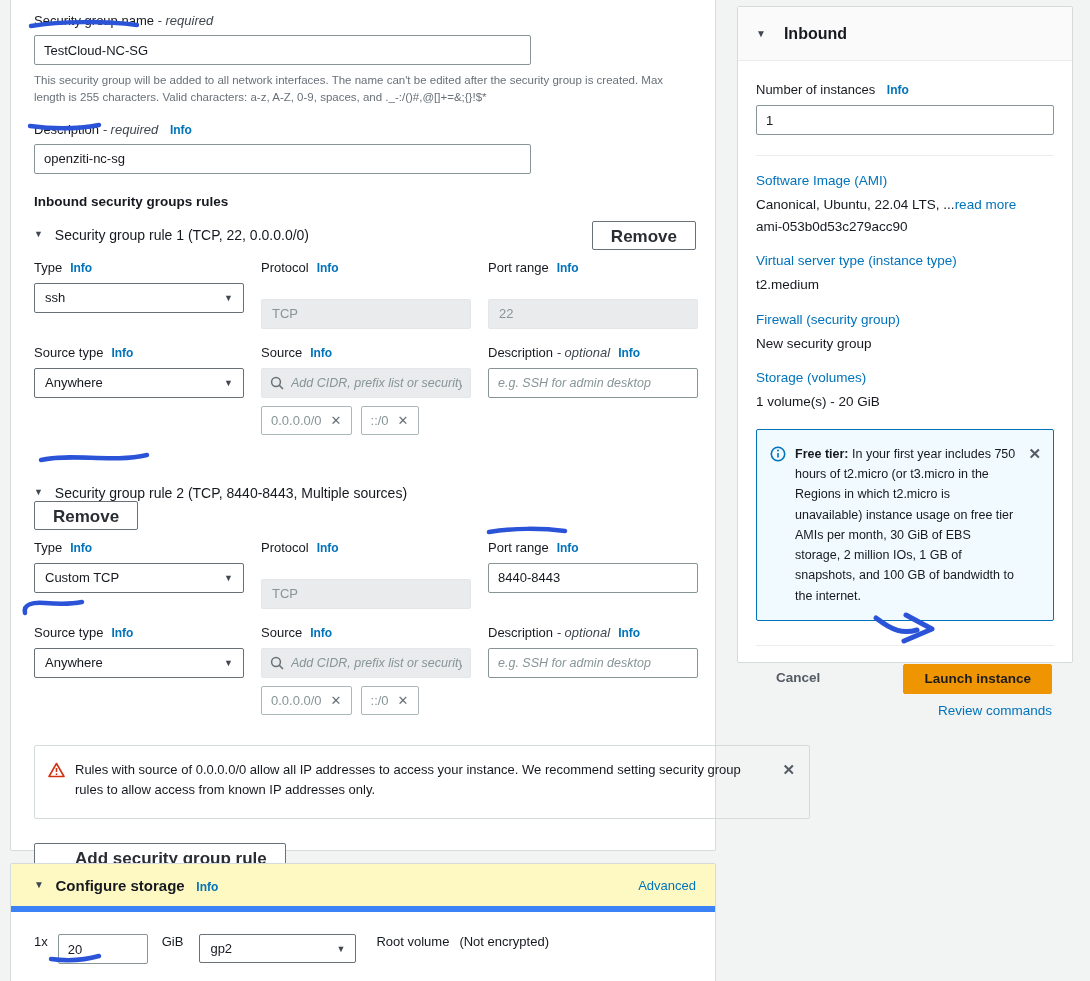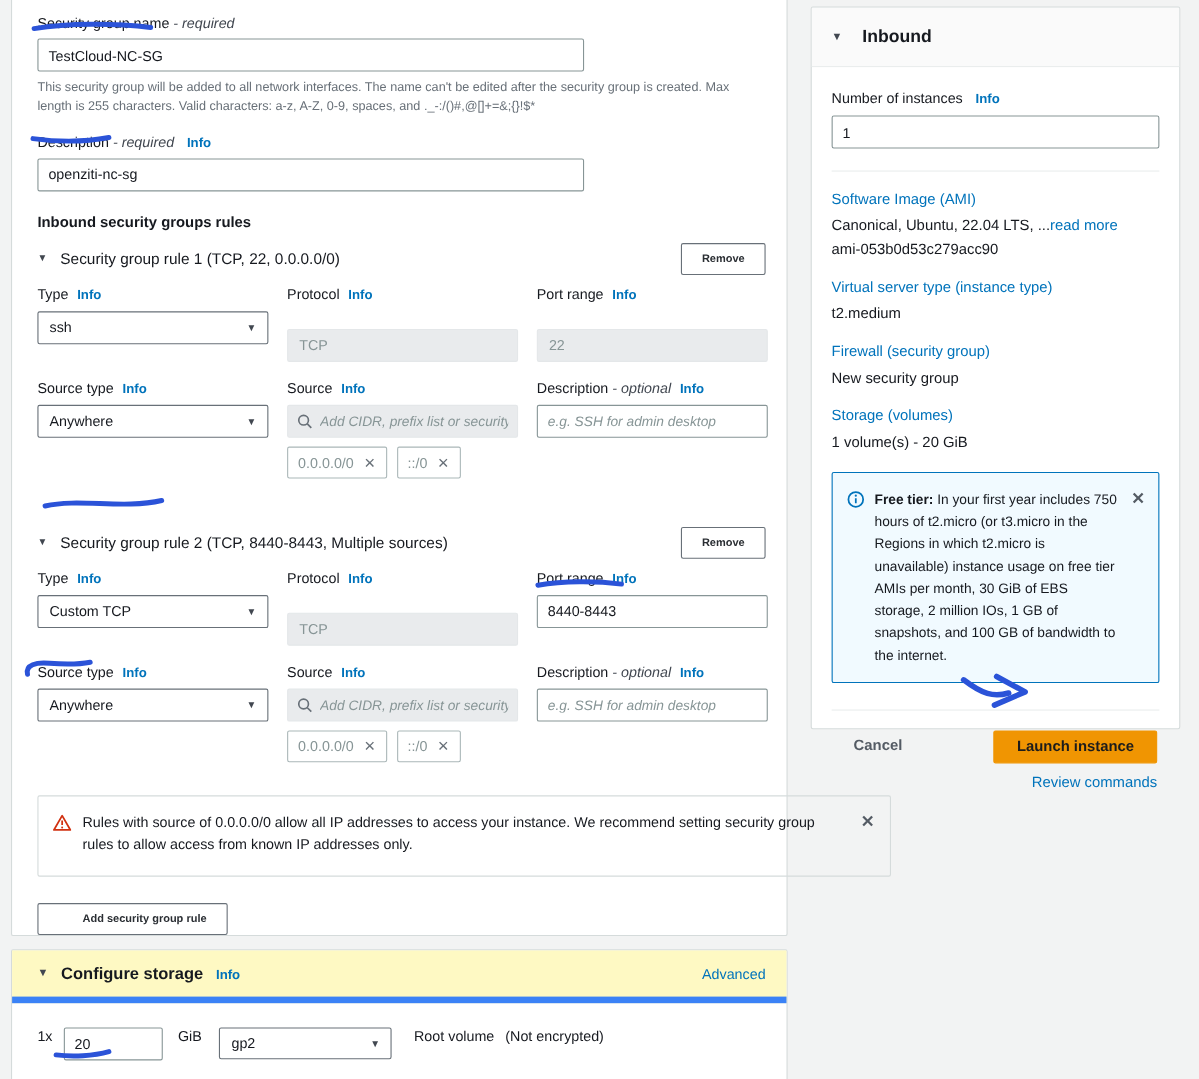--- a/index.html
+++ b/index.html
@@ -36,21 +36,21 @@
   input.text::placeholder { font-style:italic; color:#879596; }
   .w-main { width:497px; margin-top:7px; }
 
   .section-title { font-weight:700; font-size:13.5px; margin-top:20px; }
 
   .rule-head { display:flex; justify-content:space-between; align-items:flex-start; margin-top:12px; }
   .rule-title { font-size:14px; color:#16191f; padding-top:6px; }
   .caret { font-size:9px; color:#414750; display:inline-block; vertical-align:3px; margin-right:8px; }
   .btn-secondary {
     background:#fff; border:1px solid #687078; border-radius:2px; color:#2a2e33;
-    font-weight:700; font-size:10px; padding:5px 18px; height:29px; cursor:pointer;
+    font-weight:700; font-size:17px; padding:5px 18px; height:29px; cursor:pointer;
     font-family:"Liberation Sans", sans-serif;
   }
 
   .rule-grid { display:grid; grid-template-columns:210px 210px 210px; column-gap:17px; margin-top:10px; }
   .cell { }
   .cell .field-label { margin-bottom:6px; height:17px; white-space:nowrap; }
   .cell .opt { font-style:italic; color:#414750; }
   .row2 { margin-top:16px; }
   .tags-row { margin-top:8px; display:flex; gap:9px; }
 
@@ -231,21 +231,21 @@
         </span>
         <span class="tag">
           <span>::/0</span>
           <span class="tag-x">✕</span>
         </span>
       </div>
       <div></div>
     </div>
 
     
-    <div class="rule-head" style="margin-top:44px;">
+    <div class="rule-head" style="margin-top:44px;flex-direction:column;">
       <div class="rule-title">
         <span class="caret">▼</span>
         <span>Security group rule 2 (TCP, 8440-8443, Multiple sources)</span>
       </div>
       <button class="btn-secondary">Remove</button>
     </div>
 
     <div class="rule-grid">
       <div class="cell">
         <div class="field-label lbl">

